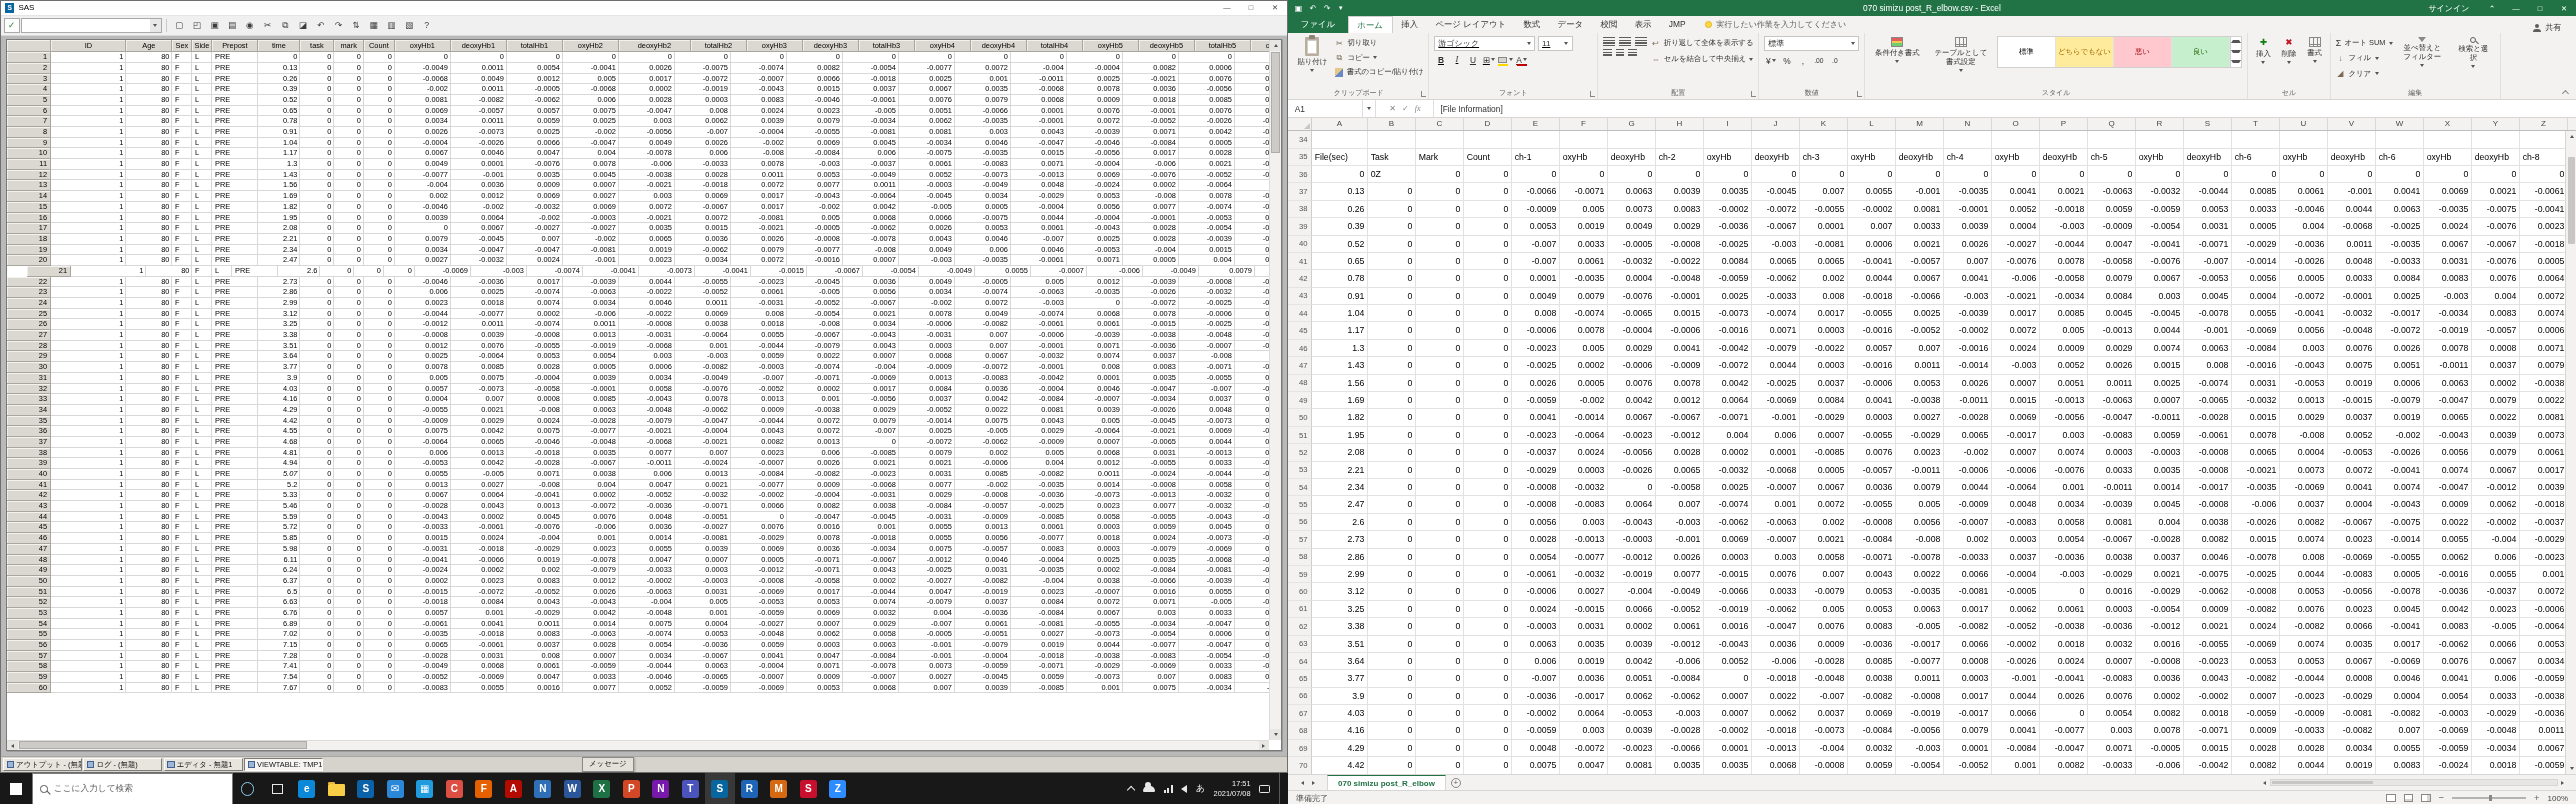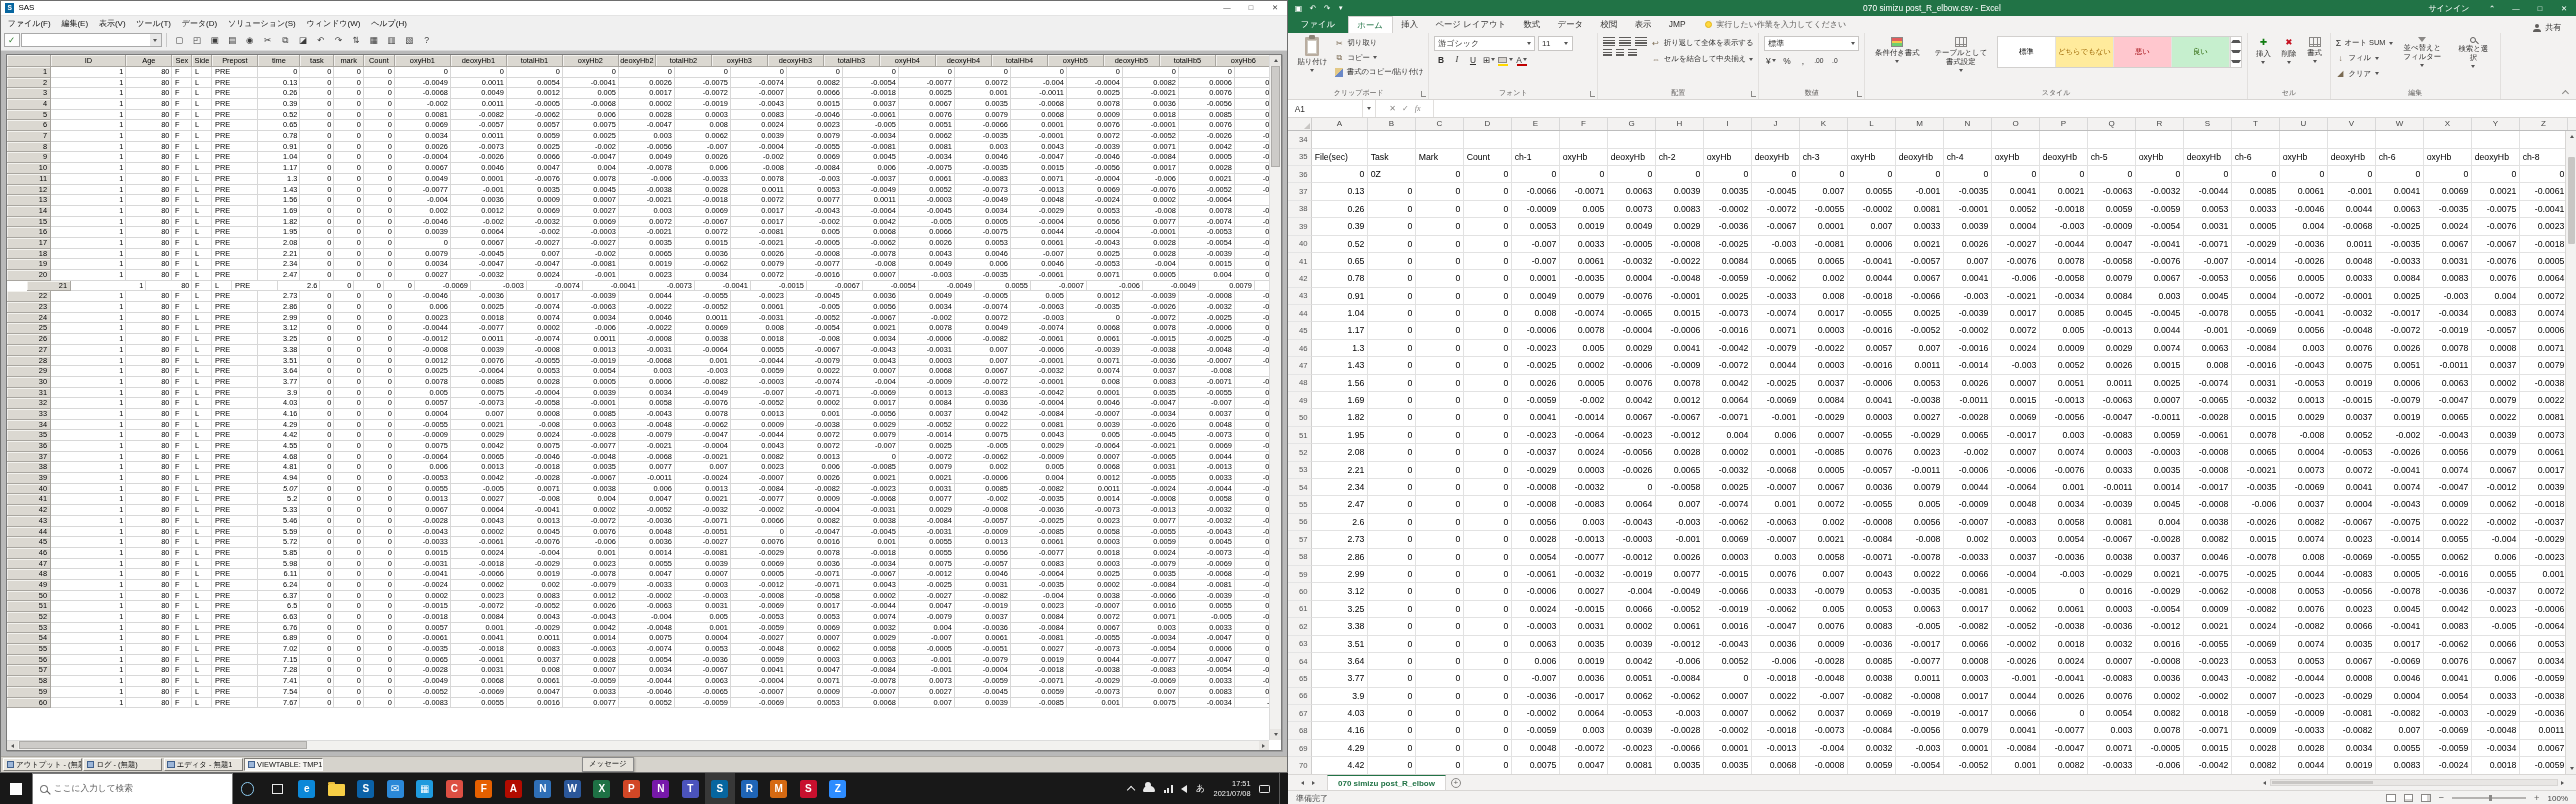--- a/index.html
+++ b/index.html
@@ -205,30 +205,20 @@
     <div class="sas-window">
       <div class="sas-titlebar">
         <span class="sas-app-icon">S</span>
         <span>SAS</span>
         <div class="cap-group">
           <div class="cap-btn">—</div>
           <div class="cap-btn">□</div>
           <div class="cap-btn">✕</div>
         </div>
       </div>
-      <div class="sas-menubar" id="sas-menubar">
-          <span class="menu-item">ファイル(F)</span>
-          <span class="menu-item">編集(E)</span>
-          <span class="menu-item">表示(V)</span>
-          <span class="menu-item">ツール(T)</span>
-          <span class="menu-item">データ(D)</span>
-          <span class="menu-item">ソリューション(S)</span>
-          <span class="menu-item">ウィンドウ(W)</span>
-          <span class="menu-item">ヘルプ(H)</span>
-        </div>
       <div class="sas-toolbar">
         <div class="cmd-check">✓</div>
         <div class="cmd-combo">
           <div class="combo-arrow">
               <div class="tri-d"></div>
             </div>
         </div>
         <div class="tb-sep"></div>
         <span id="sas-toolbar-icons" style="display:flex;gap:0.7px;">
             <div class="tb-btn">▢</div>
@@ -260,21 +250,21 @@
                   <div class="vt-hcell" style="width: 20px;">Side</div>
                   <div class="vt-hcell" style="width: 46px;">Prepost</div>
                   <div class="vt-hcell" style="width: 42px;">time</div>
                   <div class="vt-hcell" style="width: 34px;">task</div>
                   <div class="vt-hcell" style="width: 29.5px;">mark</div>
                   <div class="vt-hcell" style="width: 31px;">Count</div>
                   <div class="vt-hcell" style="width: 56px;">oxyHb1</div>
                   <div class="vt-hcell" style="width: 56px;">deoxyHb1</div>
                   <div class="vt-hcell" style="width: 56px;">totalHb1</div>
                   <div class="vt-hcell" style="width: 56px;">oxyHb2</div>
-                  <div class="vt-hcell" style="width: 37px;">deoxyHb2</div>
+                  <div class="vt-hcell" style="width: 72px;">deoxyHb2</div>
                   <div class="vt-hcell" style="width: 56px;">totalHb2</div>
                   <div class="vt-hcell" style="width: 56px;">oxyHb3</div>
                   <div class="vt-hcell" style="width: 56px;">deoxyHb3</div>
                   <div class="vt-hcell" style="width: 56px;">totalHb3</div>
                   <div class="vt-hcell" style="width: 56px;">oxyHb4</div>
                   <div class="vt-hcell" style="width: 56px;">deoxyHb4</div>
                   <div class="vt-hcell" style="width: 56px;">totalHb4</div>
                   <div class="vt-hcell" style="width: 56px;">oxyHb5</div>
                   <div class="vt-hcell" style="width: 56px;">deoxyHb5</div>
                   <div class="vt-hcell" style="width: 56px;">totalHb5</div>
@@ -2162,21 +2152,21 @@
                 <span class="brush-icon"></span>
                 <span>書式のコピー/貼り付け</span>
               </div>
           </div>
         </div>
         <div class="rg-label">クリップボード</div>
         <div class="dlg-launcher"></div>
       </div>
 
       <div class="rg" style="width:169px;">
-        <div class="rg-body" style="flex-direction:column; gap:2px; align-items:stretch;">
+        <div class="rg-body" style="flex-direction:column; gap:2px; align-items:stretch;text-decoration:underline;">
           <div style="display:flex; gap:2.7px;">
             <div class="combo" style="width:101px;">
                 <span>游ゴシック</span>
                 <div class="tri-d" style="margin-left:auto;"></div>
               </div>
             <div class="combo" style="width:35px;">
                 <span>11</span>
                 <div class="tri-d" style="margin-left:auto;"></div>
               </div>
           </div>
@@ -2340,20 +2330,21 @@
     <div class="xl-formulabar">
       <div class="name-box">A1</div>
       <div class="nb-arrow">
           <div class="tri-d"></div>
         </div>
       <div class="fx-area">
         <span>✕</span>
         <span>✓</span>
         <span class="fx-glyph">fx</span>
       </div>
+      <div class="formula-field">[File Information]</div>
     </div>
 
     <div class="xl-gridwrap">
       <div class="xl-colheads" id="xl-colheads">
           <div class="xl-corner"></div>
           <div class="xl-ch colA">A</div>
           <div class="xl-ch">B</div>
           <div class="xl-ch">C</div>
           <div class="xl-ch">D</div>
           <div class="xl-ch">E</div>

